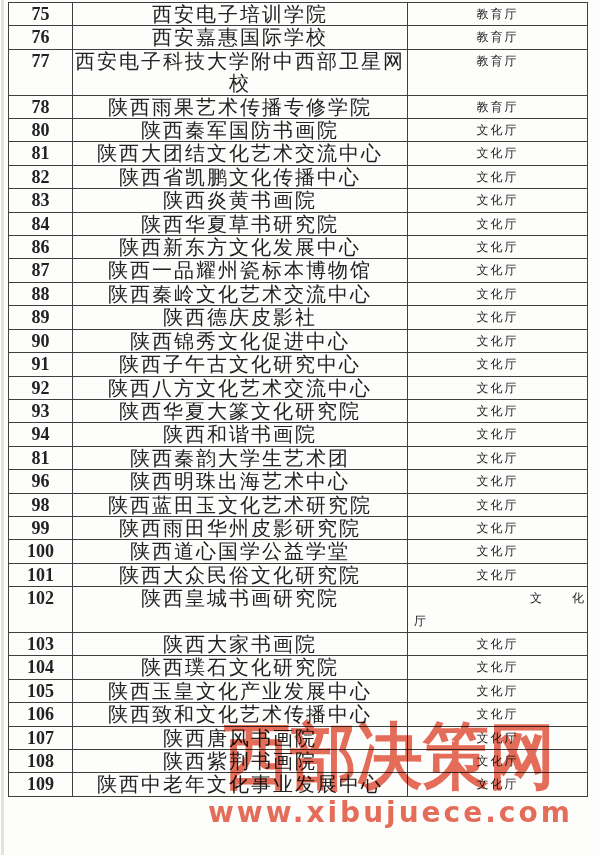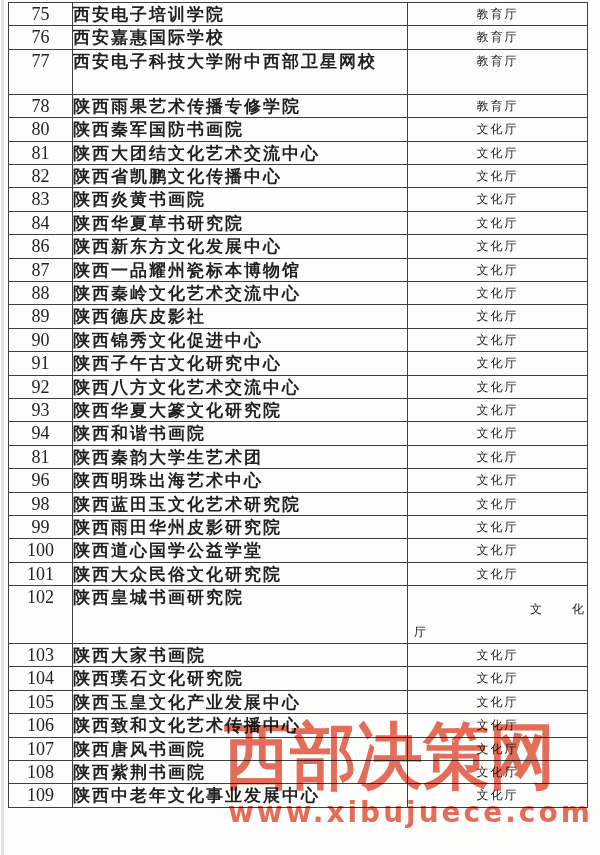--- a/index.html
+++ b/index.html
@@ -29,35 +29,35 @@
     line-height:22.4px;
     color:#222222;
     overflow:hidden;
   }
   tr.r{height:22.45px;}
   tr.r2{height:44.9px;}
   td.num{
     text-align:center;
     font-family:"Liberation Serif",serif;
     font-size:18px;
+    font-weight:bold;
   }
   td.name{
-    text-align:left;
-    font-size:17px;
+    text-align:center;
+    font-size:20px;
     letter-spacing:2px;
     padding:0 19px;
     word-break:break-all;
-    font-weight:bold;
   }
   td.dept{
     text-align:center;
     font-size:12px;
     letter-spacing:2px;
   }
-  .dept-l1{text-align:right;padding-right:1px;margin-top:12px;}
+  .dept-l1{text-align:right;padding-right:1px;}
   .dept-l1 .gap{margin-left:28px;}
   .dept-l2{text-align:left;padding-left:6px;}
   .wm{
     position:absolute;left:0;top:0;width:600px;height:691px;
     pointer-events:none;
     mix-blend-mode:multiply;
   }
   .wm-text{
     position:absolute;left:224px;top:714px;
     font-size:72px;font-weight:bold;line-height:84px;
@@ -66,21 +66,20 @@
     transform:scaleX(0.92);
     transform-origin:left center;
     opacity:0.8;
   }
   .wm-url{
     position:absolute;left:208px;top:798px;
     font-size:28px;font-weight:bold;line-height:30px;
     letter-spacing:3px;
     white-space:nowrap;
     opacity:0.8;
-    margin-left:20px;
   }
 </style>
 </head>
 <body>
 
 <div class="page">
   <div class="scan-edge"></div>
 
   <table class="org">
     <colgroup>

